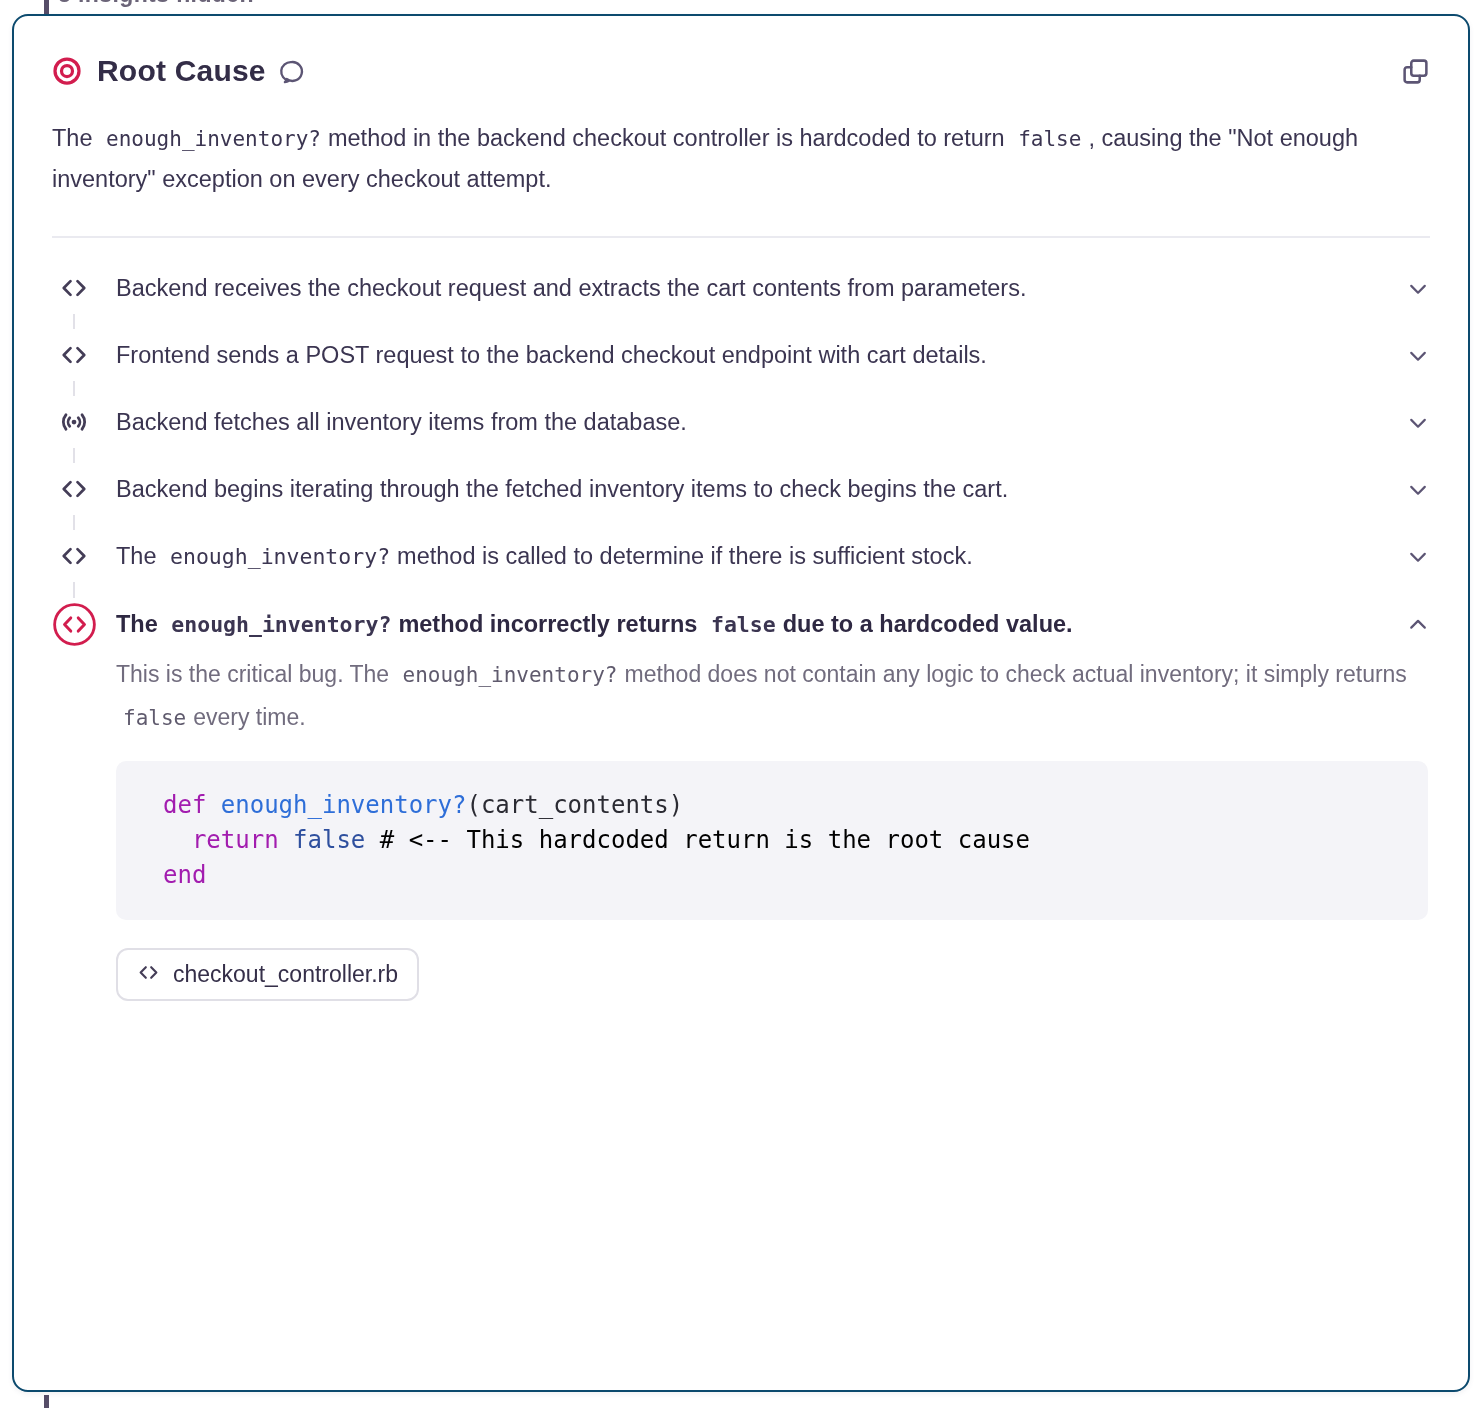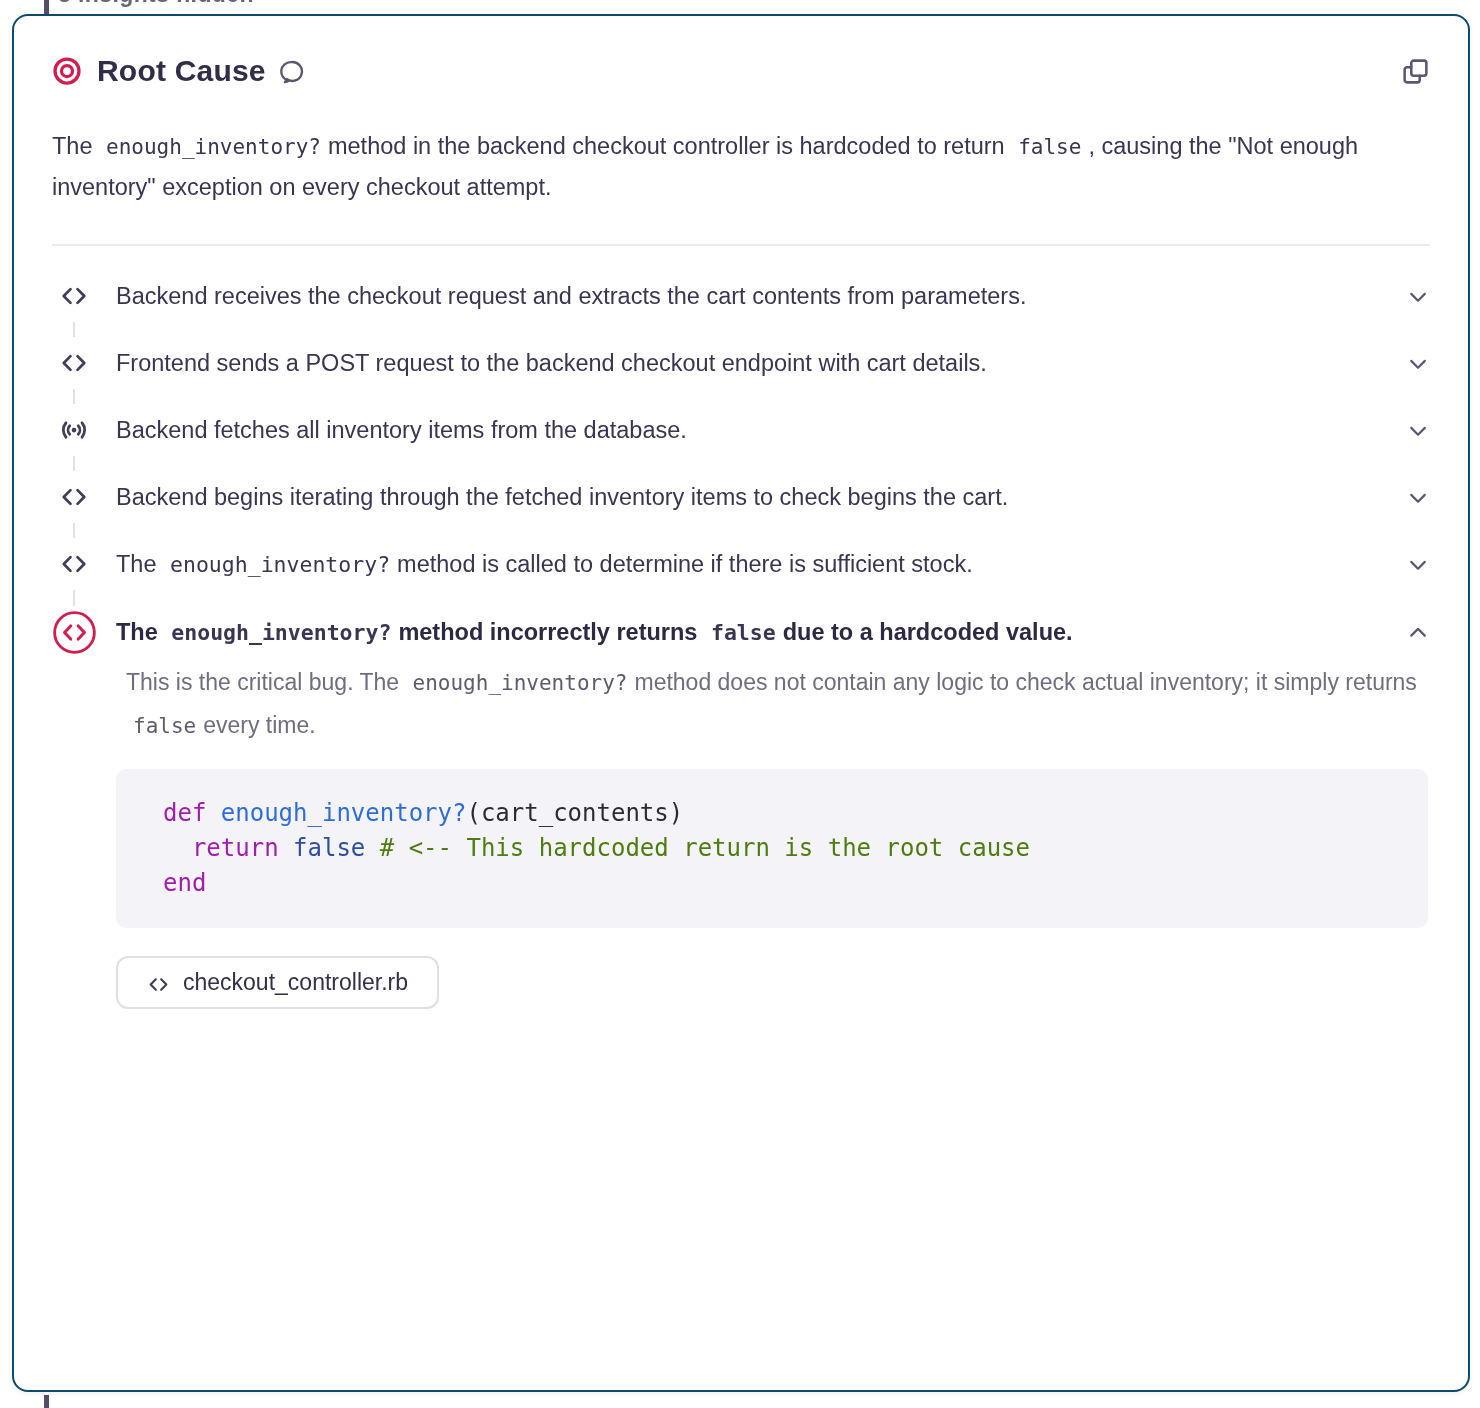--- a/index.html
+++ b/index.html
@@ -29,21 +29,21 @@
   .hdr .title { margin-left:15px; font-size:30px; font-weight:700; color:#332d47; letter-spacing:.2px; }
   .hdr .bubble { margin-left:13px; display:flex; }
   .hdr .copy-btn { margin-left:auto; background:none; border:none; cursor:pointer; display:flex; padding:0; }
 
   svg { display:block; }
   .stroke-slate { stroke:#443d57; fill:none; stroke-width:2.2; stroke-linecap:round; stroke-linejoin:round; }
   .stroke-gray  { stroke:#5c5574; fill:none; stroke-width:2.1; stroke-linecap:round; stroke-linejoin:round; }
   .stroke-red   { stroke:#d21d4e; fill:none; stroke-width:2.6; stroke-linecap:round; stroke-linejoin:round; }
 
   
-  .summary { margin-top:38px; font-size:23.5px; line-height:40px; color:#3b3551; max-width:1330px; }
+  .summary { margin-top:30px; font-size:23.5px; line-height:40px; color:#3b3551; max-width:1330px; }
   .inline-code {
     font-family:"DejaVu Sans Mono", monospace; font-size:21px; color:#3b3551;
     margin:0 7px; white-space:nowrap;
   }
   .divider { margin-top:37px; height:2px; background:#eaeaf0; border:none; }
 
   
   .steps { margin-top:30px; }
   .step { display:flex; }
   .icon-col { flex:none; width:44px; display:flex; flex-direction:column; align-items:center; }
@@ -54,36 +54,36 @@
   .step:last-child .step-body { padding-bottom:36px; }
   .step-row { display:flex; align-items:center; }
   .step-text { flex:1; font-size:23.5px; line-height:40px; color:#3b3551; padding-right:26px; }
   .step-text .inline-code { font-size:21.5px; }
   .chev-btn { flex:none; background:none; border:none; cursor:pointer; padding:0; display:flex; }
 
   
   .step.critical .step-text { font-weight:700; color:#2e2842; }
   .step.critical .step-text .inline-code { font-weight:700; }
   .detail { margin-top:8px; padding-right:2px; }
-  .detail-text { font-size:23px; line-height:42px; color:#716c7e;margin-left:10px; }
+  .detail-text { font-size:23px; line-height:42px; color:#716c7e; }
   .detail-text .inline-code { color:#5f5a6d; font-size:21px; }
   .code-block {
     margin-top:22px; background:#f4f4f8; border-radius:10px;
     padding:27px 30px 27px 47px;
     font-family:"DejaVu Sans Mono", monospace; font-size:24px; line-height:35px;
     color:#2b2b33; white-space:pre; overflow:hidden;
   }
   .tok-kw { color:#a21caf; }
   .tok-fn { color:#2e6ed8; }
   .tok-bool { color:#2e4f9e; }
-  .tok-comment { color:#4d7c0f; }
+  .tok-comment { color:#000000; }
   .file-chip {
-    margin-top:28px; display:inline-flex; align-items:flex-end; gap:13px;
+    margin-top:28px; display:inline-flex; align-items:flex-start; gap:13px;
     border:2px solid #e0dfe6; border-radius:12px; background:#fff;
-    padding:11px 29px; cursor:pointer; font-family:"Liberation Sans", sans-serif;
+    padding:11px 19px; cursor:pointer; font-family:"Liberation Sans", sans-serif;
   }
   .file-chip .chip-label { font-size:23px; color:#352f49; }
 </style>
 </head>
 <body>
 
 <div class="viewport">
 
   <div class="edge-bar top"></div>
   <div class="top-clip">

